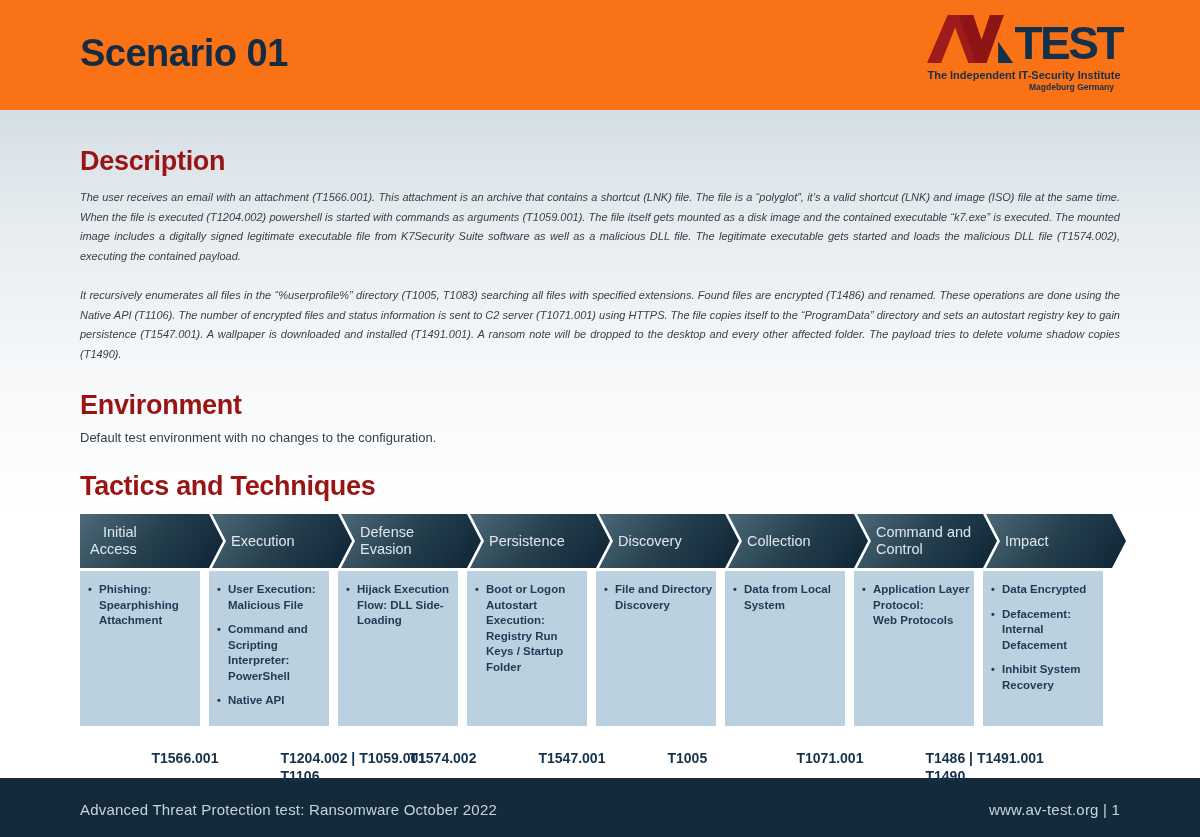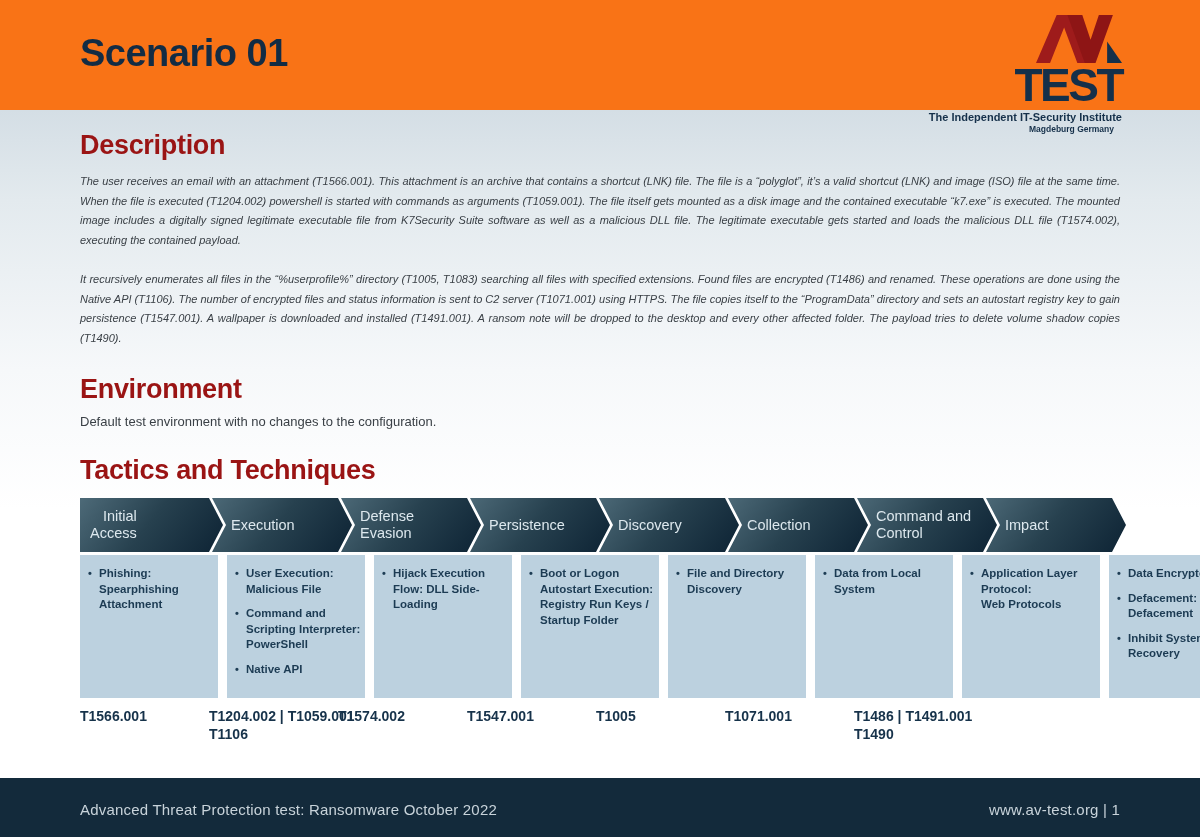--- a/index.html
+++ b/index.html
@@ -5,55 +5,55 @@
   * { margin:0; padding:0; box-sizing:border-box; }
   html,body { width:1200px; height:837px; overflow:hidden; background:#ffffff;
               font-family:"Liberation Sans", sans-serif; }
 
   
   .band-top { position:relative; height:110px; background:#f97316; }
   .page-title { position:absolute; left:80px; top:32px; font-size:38px; font-weight:bold;
                 color:#132c44; letter-spacing:-0.5px; }
 
   .logo { position:absolute; top:14px; right:78px; display:flex; flex-direction:column; }
-  .logo-row { display:flex; align-items:flex-end;flex-direction:column; }
+  .logo-row { display:flex; align-items:flex-end; }
   .logo-test { font-size:46px; font-weight:bold; color:#15304a; letter-spacing:-2.5px;
                line-height:0.92; margin-left:1px; }
   .logo-tagline { margin-top:5px; font-size:11px; font-weight:bold; color:#15304a; }
   .logo-location { margin-top:1px; font-size:8.5px; font-weight:bold; color:#15304a;
                    text-align:right; padding-right:8px; }
 
   
   .content { height:668px; padding:0 80px;
              background:linear-gradient(180deg,#d4dee5 0px,#e3eaee 90px,#f6f8fa 260px,#ffffff 400px,#ffffff 100%); }
   .sec-heading { font-size:27px; font-weight:bold; color:#9a1414; letter-spacing:-0.3px; }
-  .h-desc { padding-top:20px; }
+  .h-desc { padding-top:36px; }
   .h-env, .h-tac { padding-top:26px; }
   .body-par { margin-top:11px; font-size:11px; line-height:19.5px; color:#3a4046;
               text-align:justify;font-style:italic; }
   .body-line { margin-top:9px; font-size:13px; color:#3a4046; }
 
   
   .tactics { margin-top:12px; width:1046px; }
   .row-headers { display:flex; }
   .tactic-header { position:relative; flex:none; width:143px; height:54px; margin-right:-14px;
                    background:linear-gradient(128deg,#4d6a78 0%,#27414f 48%,#0d2334 100%);
                    clip-path:polygon(3px 0, 129px 0, 143px 50%, 129px 100%, 3px 100%, 17px 50%);
                    display:flex; align-items:center; padding-left:22px;
                    color:#dde8ee; font-size:14.5px; line-height:17px; white-space:pre-line; }
   .tactic-header.first { clip-path:polygon(0 0, 129px 0, 143px 50%, 129px 100%, 0 100%);
                          padding-left:10px;text-align:right; }
   .row-cells { display:flex; margin-top:3px; }
-  .tech-cell { flex:none; width:138px; margin-right:9px; min-height:143px; background:#bcd1df;
+  .tech-cell { flex:none; width:120px; margin-right:9px; min-height:143px; background:#bcd1df;
                padding:11px 3px 8px 6px; }
   .tech-item { position:relative; padding-left:13px; margin-bottom:9px;
                font-size:11.5px; font-weight:bold; line-height:15.5px; color:#1c3b53;
                white-space:pre-line; }
   .tech-item::before { content:"•"; position:absolute; left:2px; top:0; font-size:11px; }
-  .row-ids { display:flex; margin-top:9px; }
+  .row-ids { display:flex; margin-top:23px;justify-content:center; }
   .id-cell { flex:none; width:120px; margin-right:9px; font-size:14px; font-weight:bold;
              color:#16324a; line-height:18px; white-space:nowrap; overflow:visible; }
 
   
   .footer { height:62px; background:#132a3b; display:flex; align-items:center;
             justify-content:space-between; padding:0 80px; }
   .footer-left { font-size:15px; color:#c8d3da; letter-spacing:0.2px; }
   .footer-right { font-size:15px; color:#c8d3da; letter-spacing:0.2px; text-decoration:none; }
   .band-bottom { height:14px; background:#ffffff; }
 </style>

